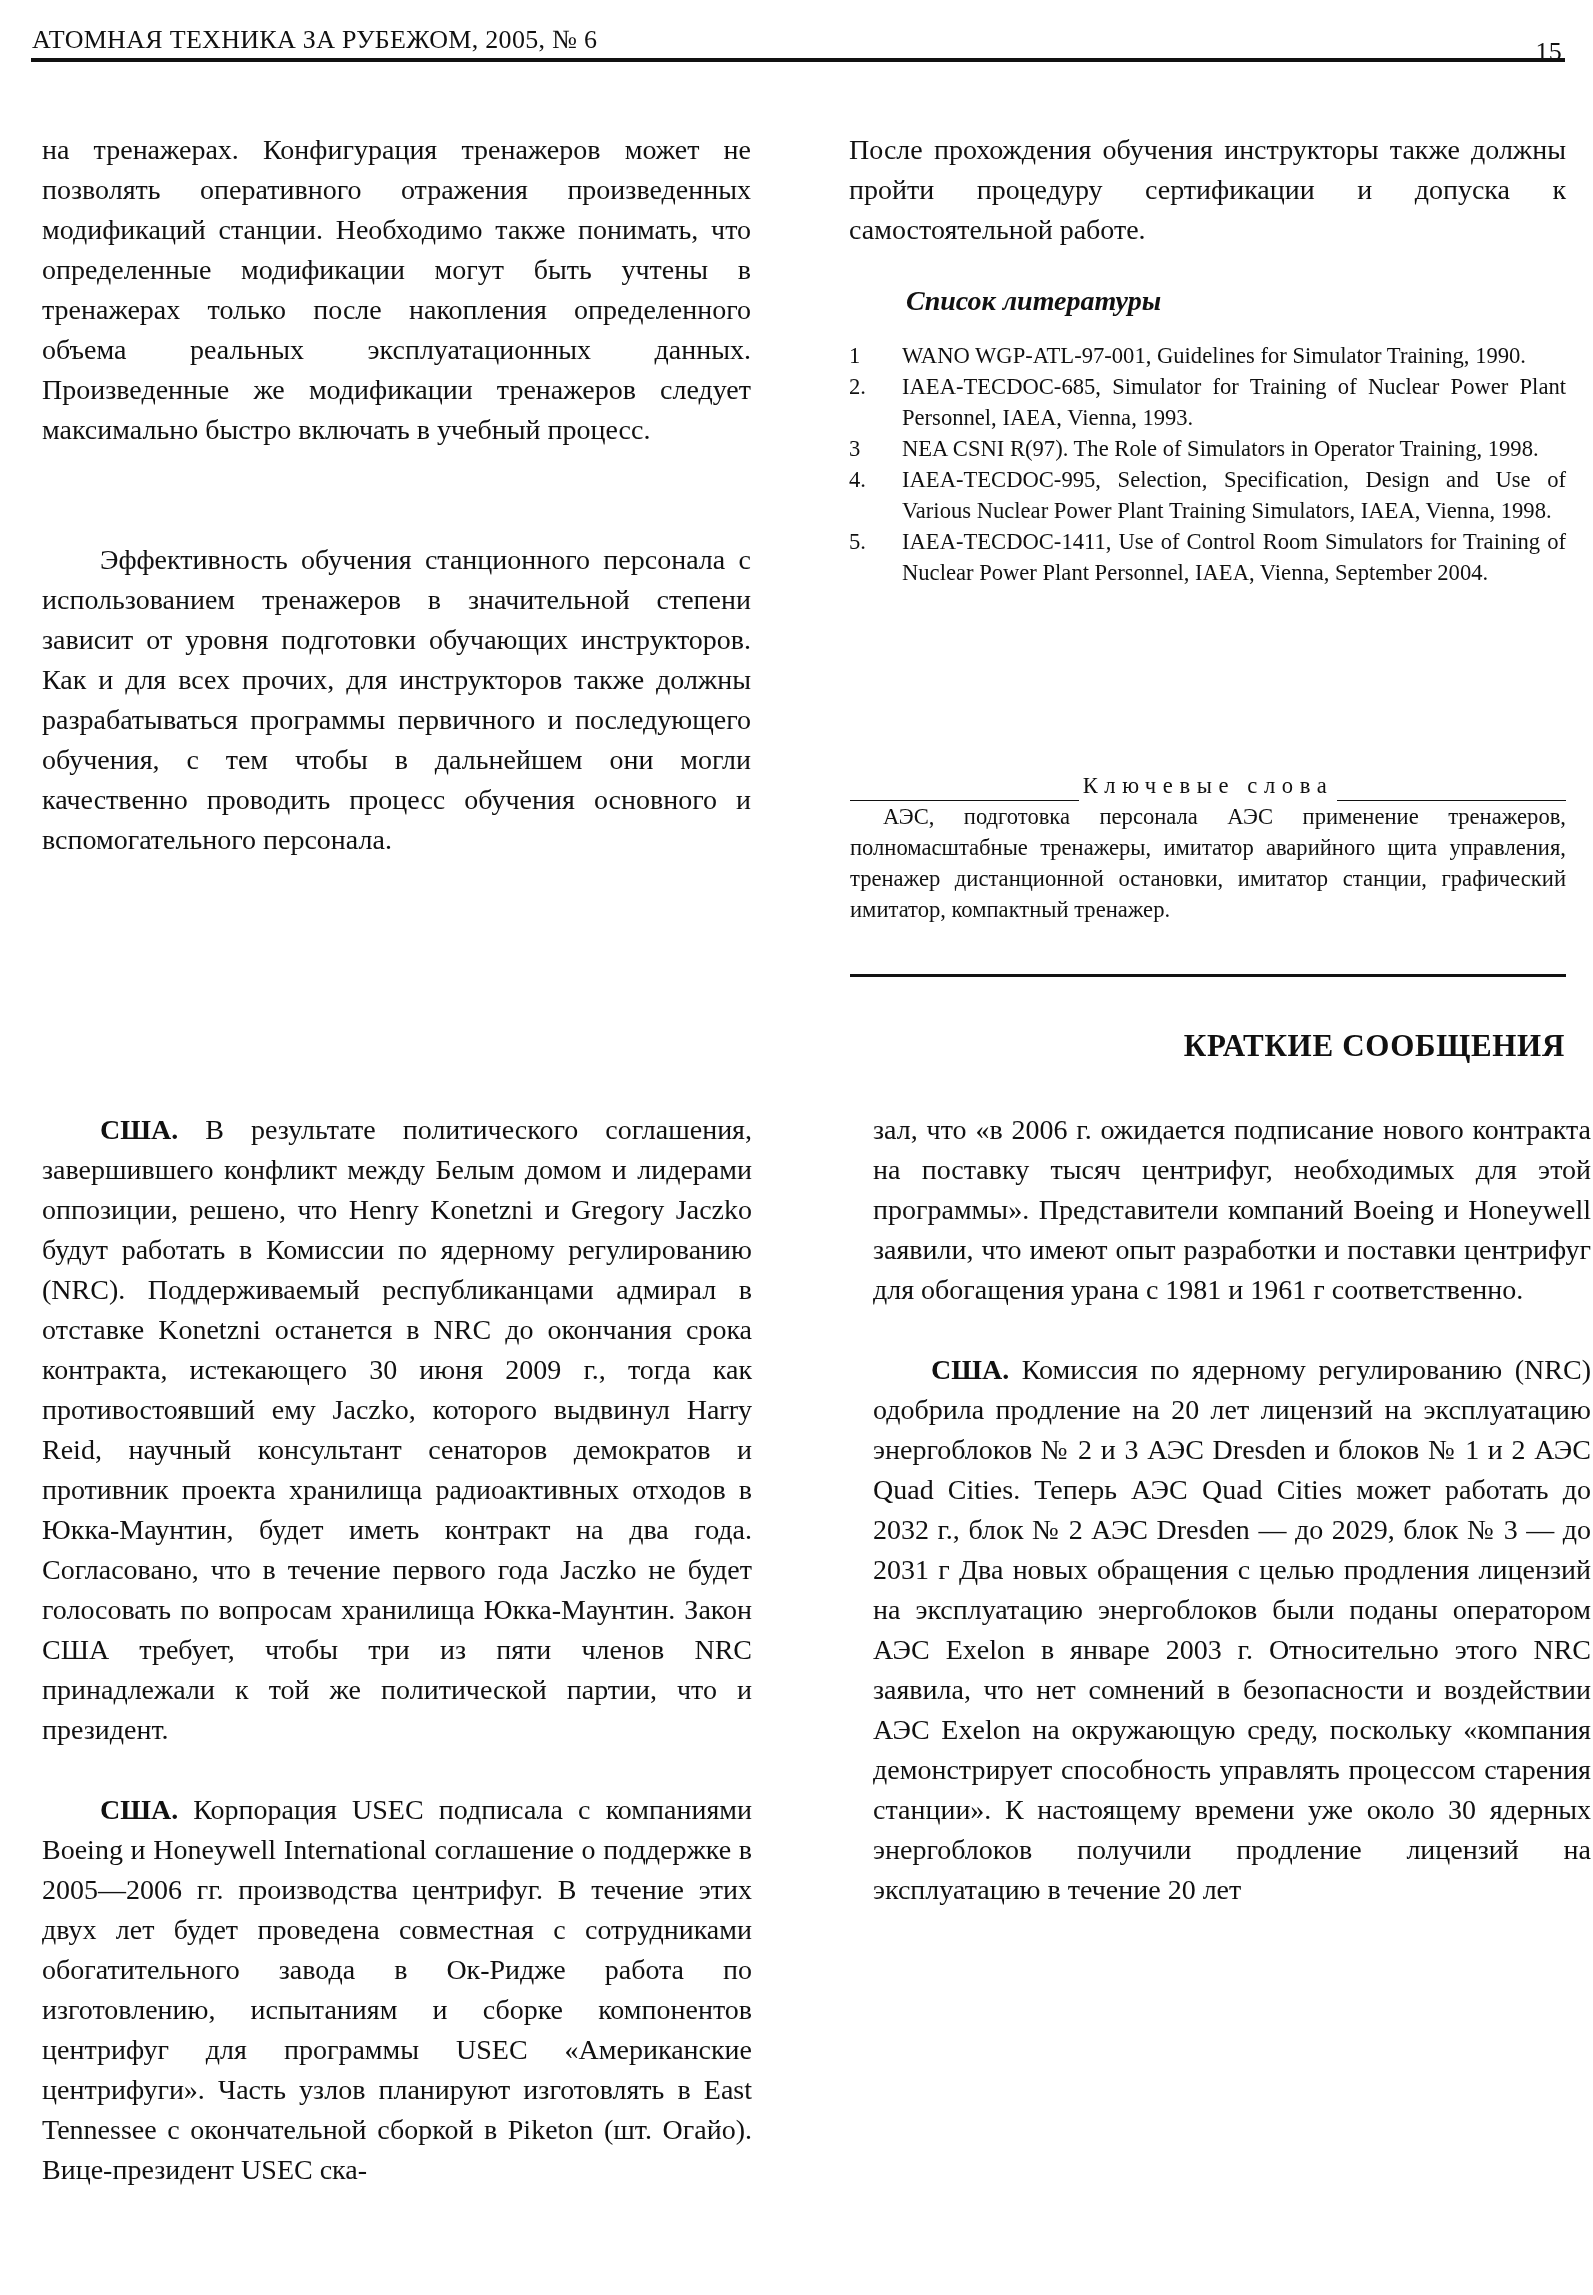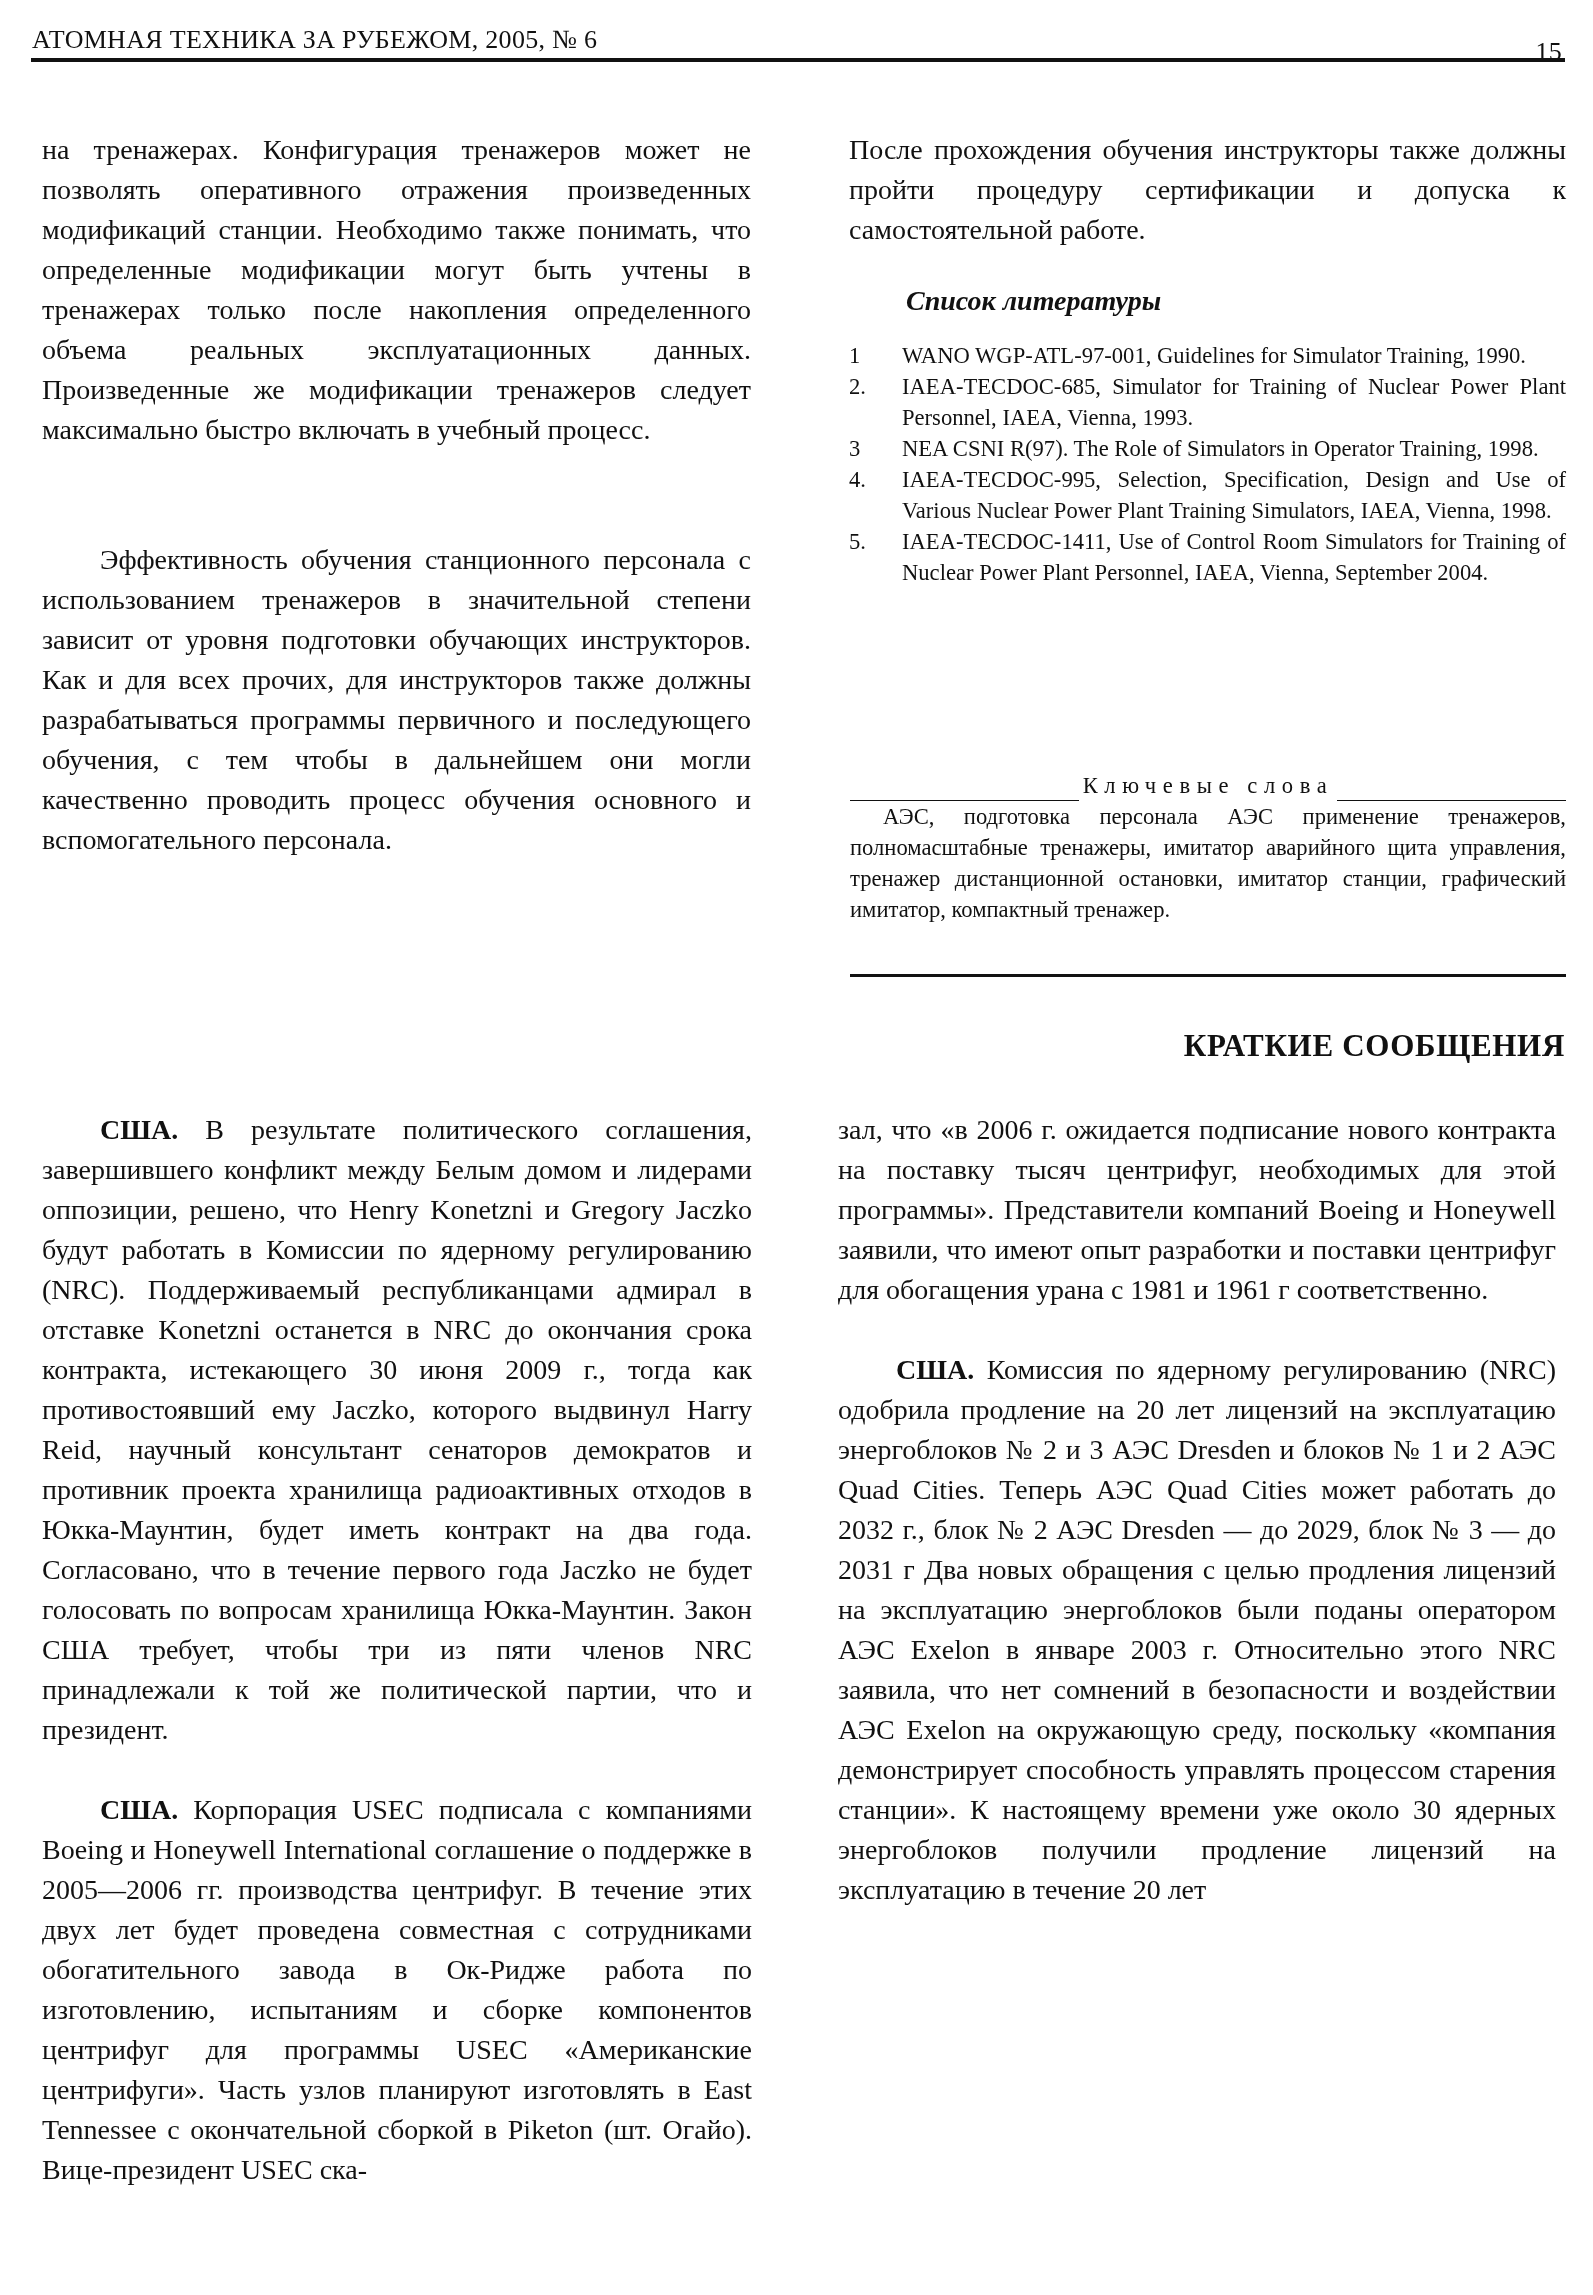--- a/index.html
+++ b/index.html
@@ -41,21 +41,21 @@
   .kw-title .label { padding: 0 4px; }
   .kw-body { text-indent: 33px; }
   .kw-bottom-rule {
     position: absolute; left: 850px; top: 974px; width: 716px; height: 2.7px; background: #111;
   }
   .section-title {
     position: absolute; right: 29px; top: 1028px;
     font-weight: bold; font-size: 31px; letter-spacing: 0.7px;
   }
   .left-news { left: 42px; top: 1110px; width: 710px; }
-  .right-news { left: 838px; top: 1110px; width: 718px; }
+  .right-news { left: 873px; top: 1110px; width: 718px; }
   .gap { height: 40px; }
   .bold { font-weight: bold; }
   .credit {
     text-align: right; font-style: italic; font-size: 28px; line-height: 39px;
     margin-top: 85px;
   }
 </style>
 </head>
 <body>
 

